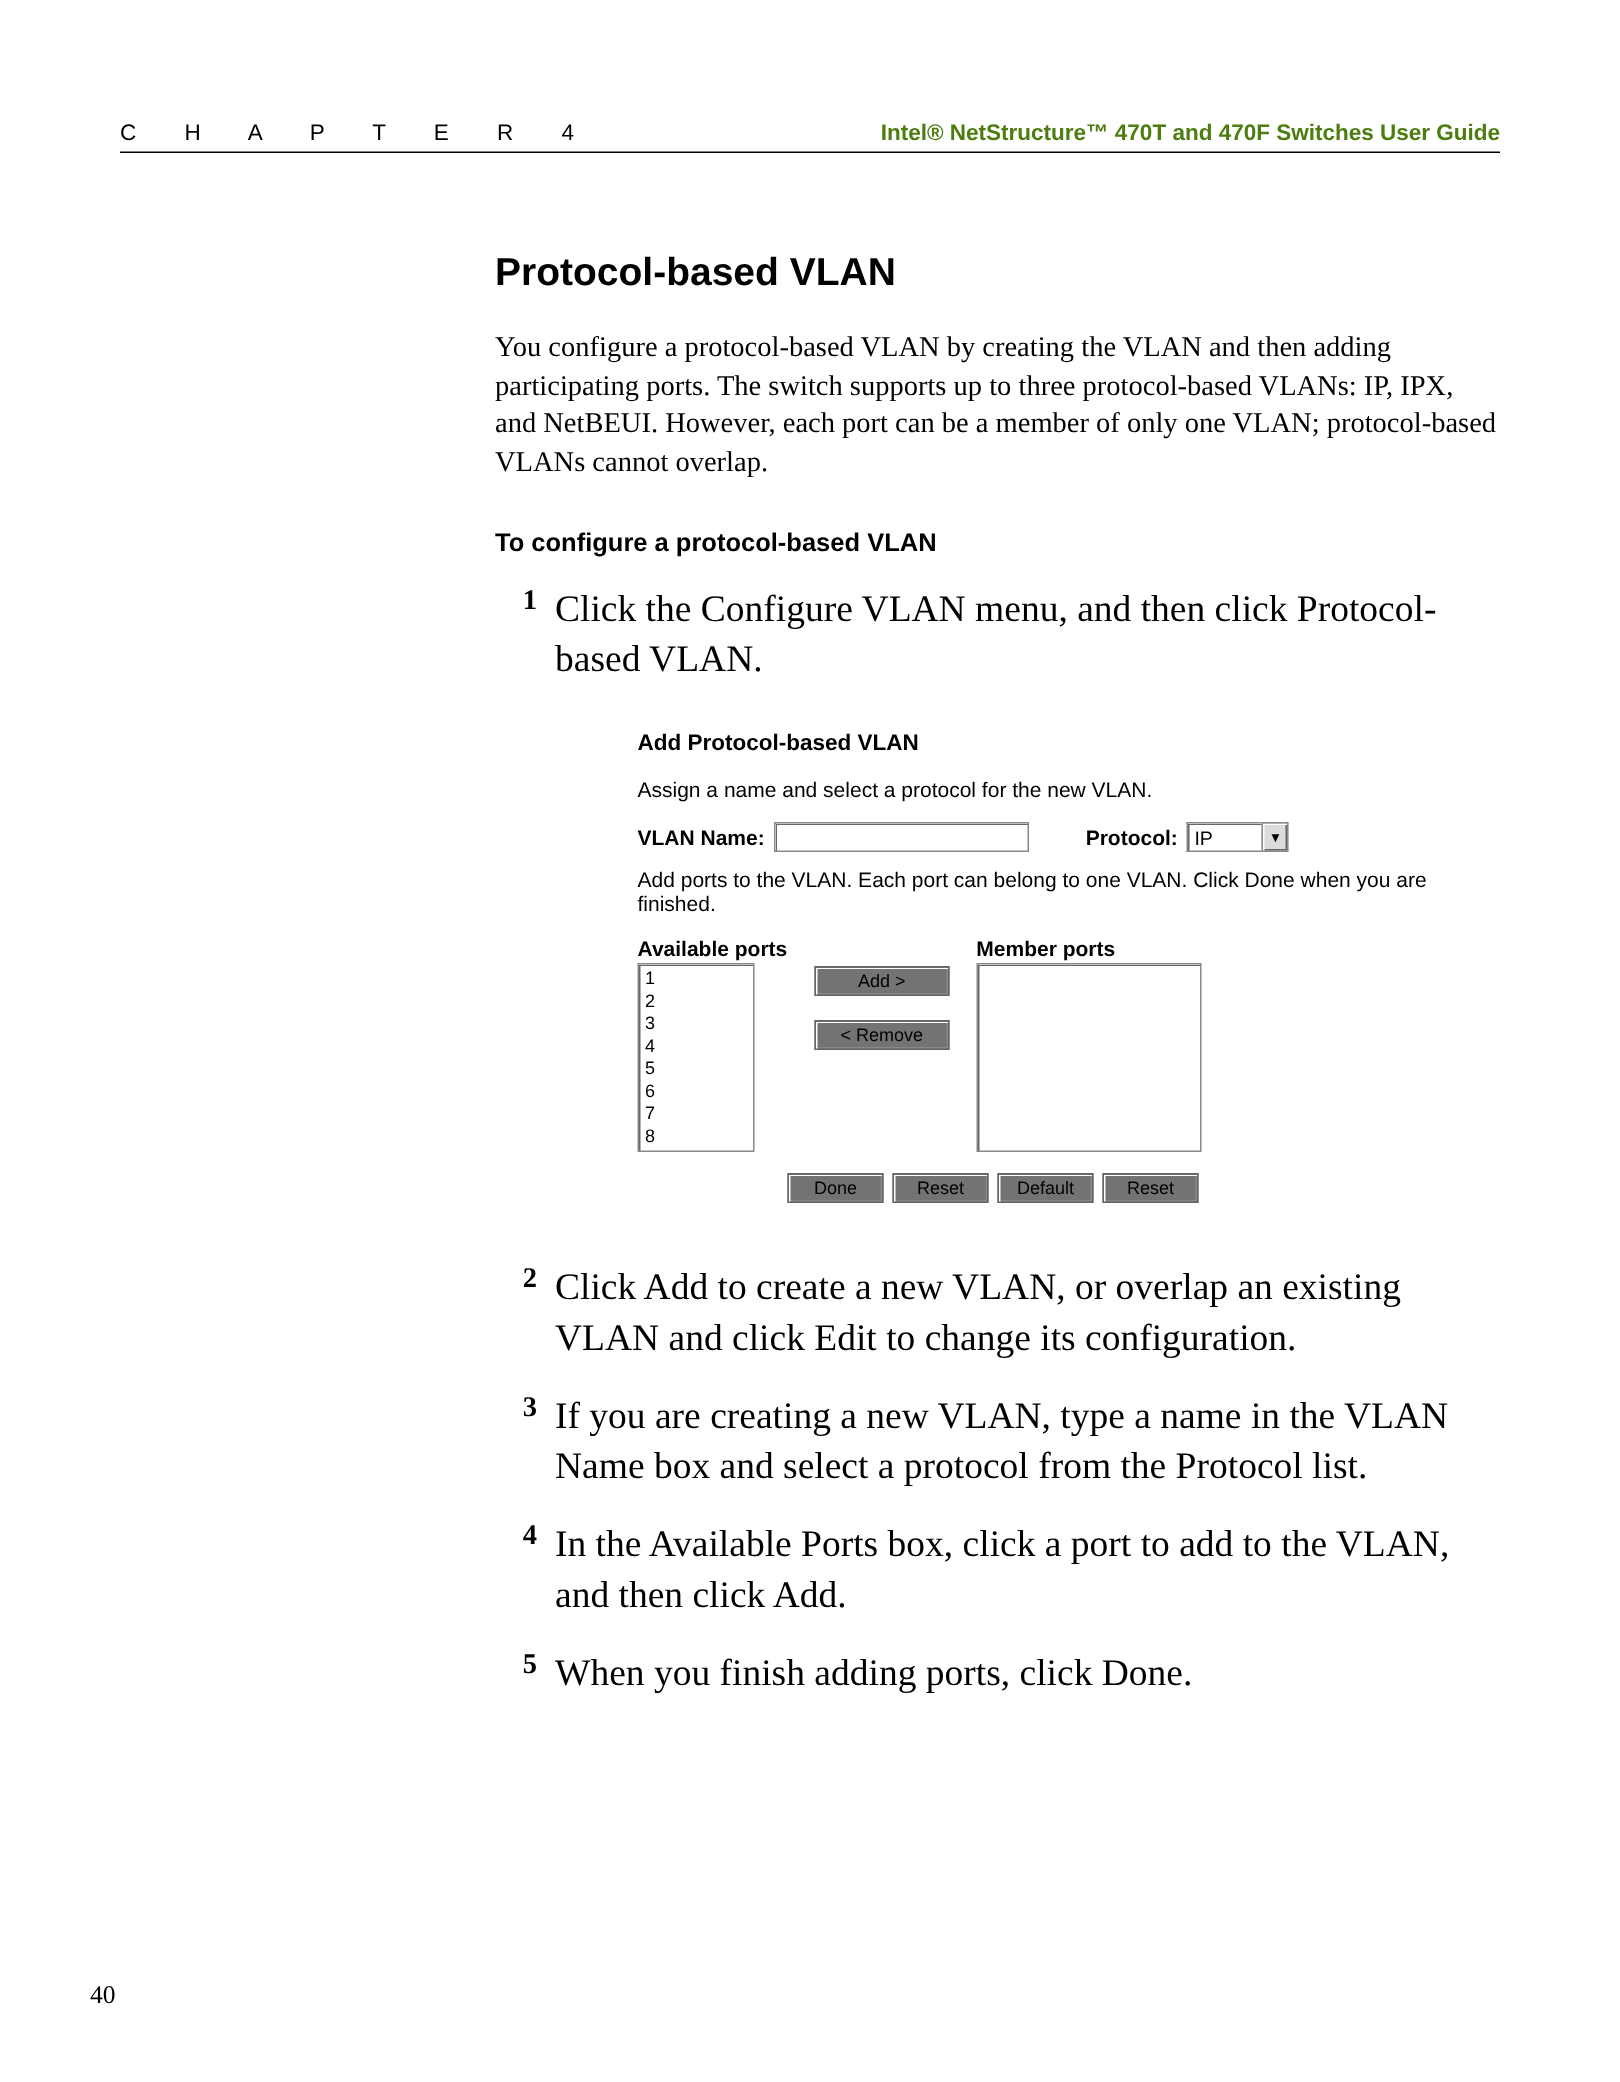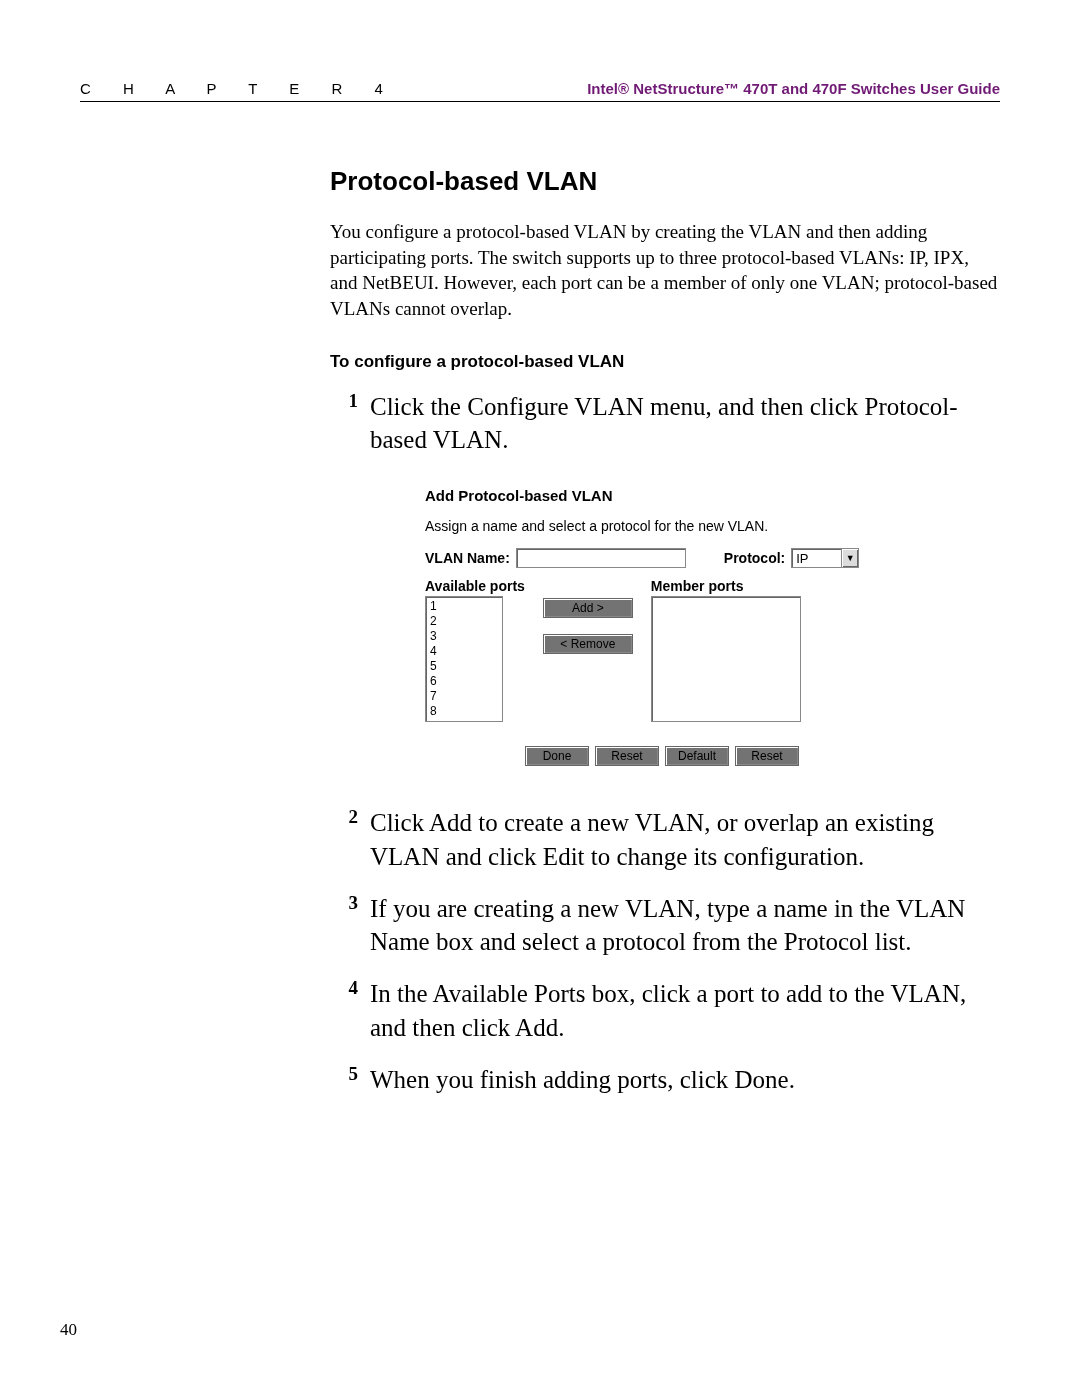--- a/index.html
+++ b/index.html
@@ -29,21 +29,21 @@
   .chapter-label {
     font-family: Arial, Helvetica, sans-serif;
     font-size: 15px;
     letter-spacing: 14px;
     color: #000;
   }
   .header-title {
     font-family: Arial, Helvetica, sans-serif;
     font-size: 15px;
     font-weight: bold;
-    color: #701a75;
+    color: #4d7c0f;
   }
   .content {
     margin-left: 250px;
   }
   .section-heading {
     font-family: Arial, Helvetica, sans-serif;
     font-size: 26px;
     font-weight: bold;
     margin-bottom: 22px;
   }
@@ -139,21 +139,21 @@
     font-size: 12px;
     background: #737373;
     border: 1px solid #666;
     box-shadow: inset 1px 1px 0 #fff, inset -1px -1px 0 #888;
     padding: 2px 0;
     text-align: center;
     cursor: default;
     box-sizing: border-box;
   }
   .addrm-btn { width: 90px; }
-  .bottom-row { display: flex; gap: 6px; margin-top: 24px; margin-left: 100px; }
+  .bottom-row { display: flex; gap: 6px; margin-top: 14px; margin-left: 100px; }
   .bottom-row .win-btn { width: 64px; }
   .page-num {
     position: absolute;
     left: 60px;
     bottom: 48px;
     font-size: 17px;
     font-family: "Times New Roman", serif;
   }
 </style>
 </head>
@@ -187,20 +187,21 @@
         <span class="dlg-label">VLAN Name:</span>
         <input class="dlg-input vlan-name-input" type="text" value="" style="">
         <span style="flex:0 0 26px;"></span>
         <span class="dlg-label">Protocol:</span>
         <span class="proto-holder">
           <input class="dlg-input proto-input" type="text" readonly="" value="IP" style="">
           <span class="proto-arrow">▼</span>
         </span>
       </div>
 
+      <div class="dlg-text" style="margin-top:8px;">Add ports to the VLAN. Each port can belong to one VLAN. Click Done when you are finished.</div>
 
       <div class="dlg-cols">
         <div>
           <div class="col-label">Available ports</div>
           <div class="listbox">
             <div>1</div>
             <div>2</div>
             <div>3</div>
             <div>4</div>
             <div>5</div>

